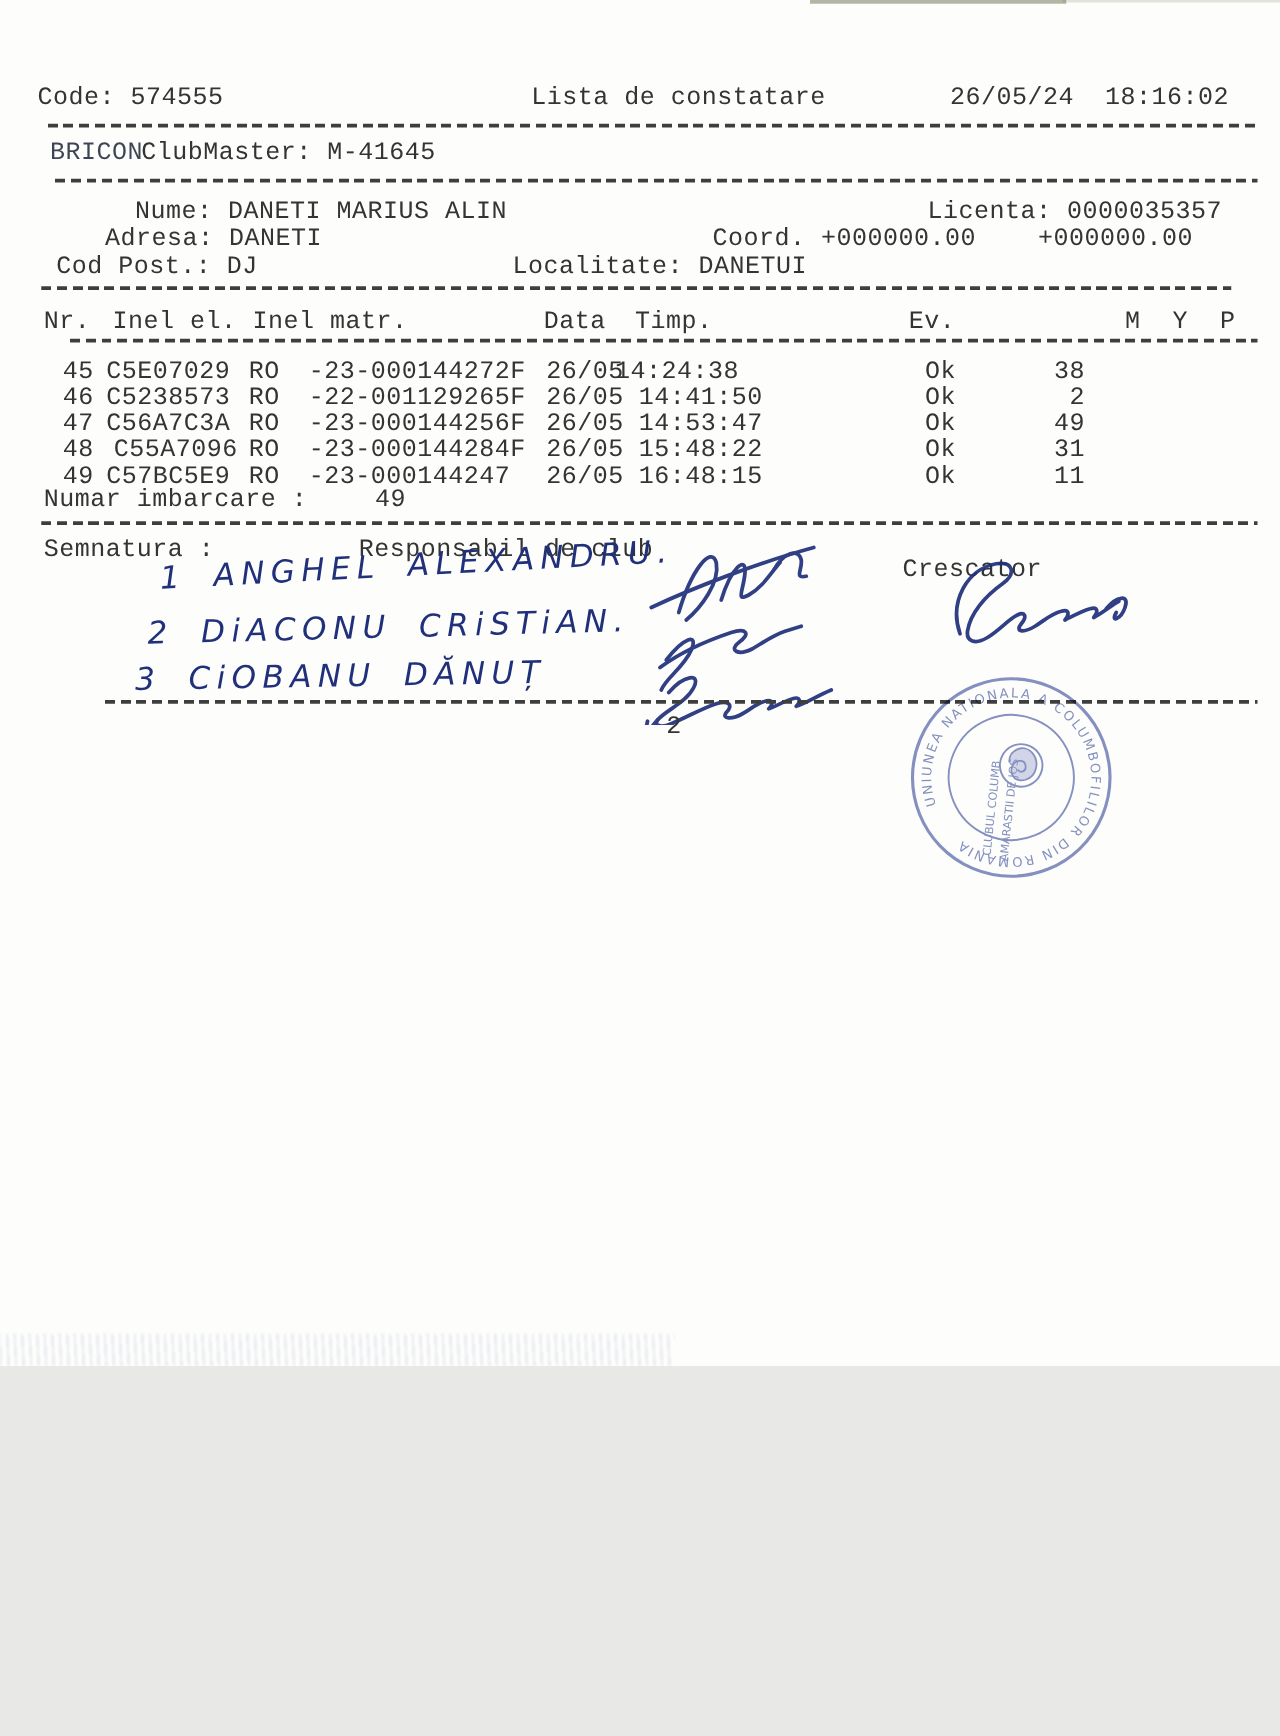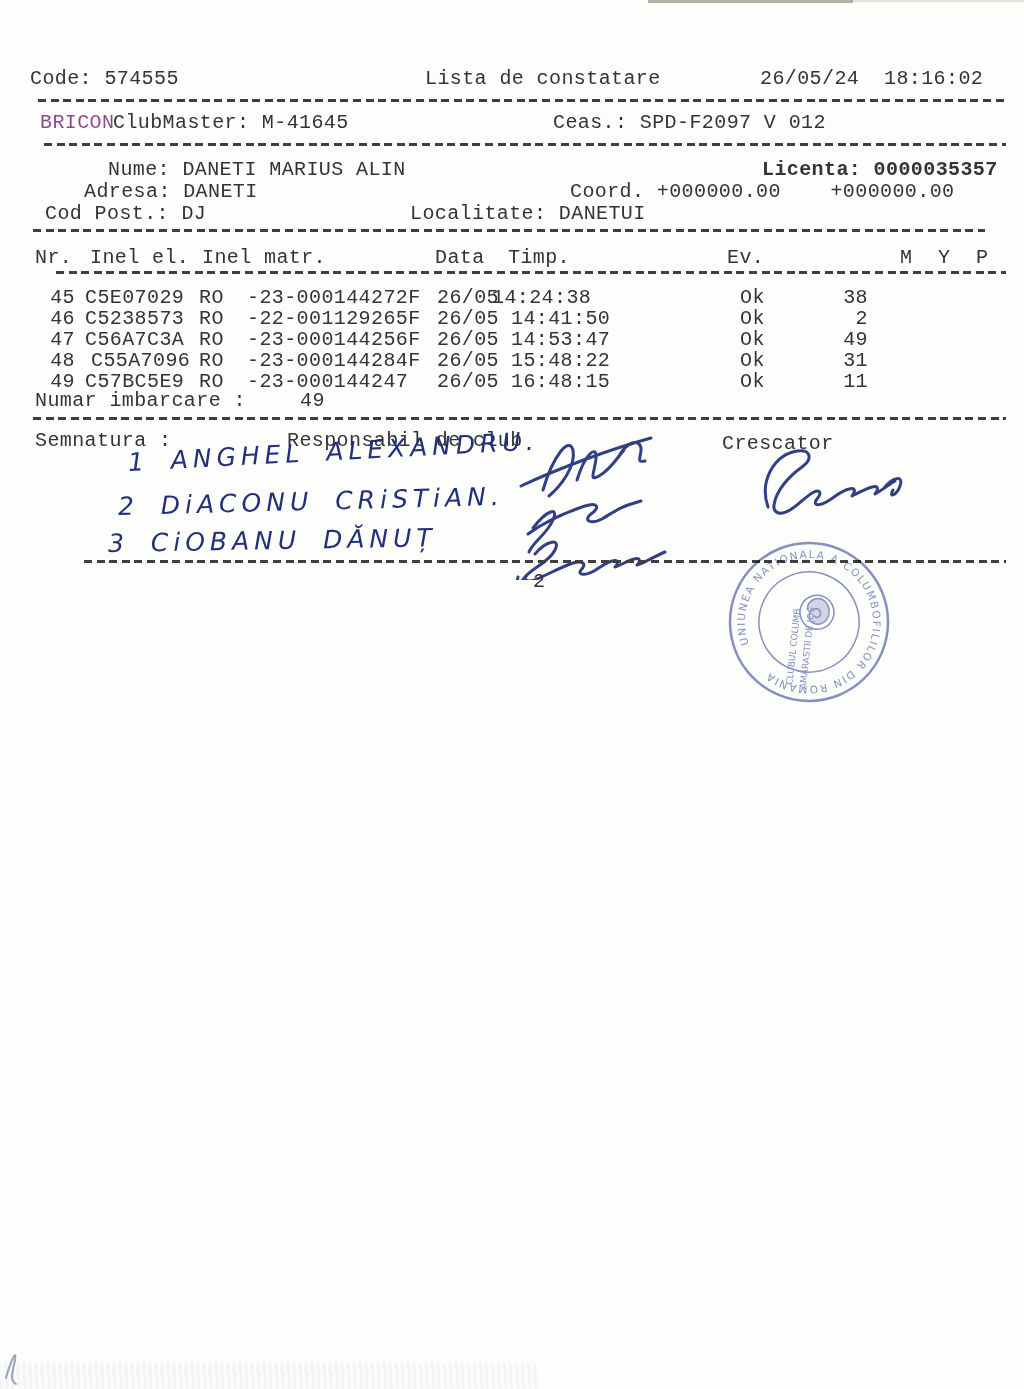--- a/index.html
+++ b/index.html
@@ -1,30 +1,30 @@
 <!DOCTYPE html>
 <html><head>
 <meta charset="utf-8">
 <style>
   html,body{margin:0;padding:0;background:#e8e8e6;}
   .page{
-    position:relative;width:1024px;height:1389px;margin:0 auto;
+    position:relative;width:1024px;height:1093px;margin:0 auto;
     background:#fdfdfb;overflow:hidden;
     font-family:"Liberation Mono","DejaVu Sans Mono",monospace;
     color:#343434;
   }
   .mono{position:absolute;font-size:20px;line-height:21px;white-space:pre;letter-spacing:.4px;}
   .row{position:absolute;left:0;width:100%;height:21px;}
   .row span{position:absolute;font-size:20px;white-space:pre;letter-spacing:.4px;}
   .cell-r{text-align:right;}
   .divider{
     position:absolute;height:3px;
     background:repeating-linear-gradient(90deg,#3e3e3e 0,#3e3e3e 8px,transparent 8px,transparent 12.6px);
   }
-  .ghost{color:#701a75;opacity:.8;}
+  .ghost{color:#0f172a;opacity:.8;}
   .hand{
     position:absolute;font-family:"DejaVu Sans",sans-serif;font-style:italic;
     font-size:25px;letter-spacing:5px;word-spacing:9px;color:#20307b;
     transform-origin:left center;white-space:pre;
   }
   .sig{position:absolute;}
   .stamp{position:absolute;mix-blend-mode:multiply;opacity:.88;}
   .scanline-top{position:absolute;background:#6e6e52;}
   .smudge{
     position:absolute;left:0;bottom:0;width:540px;height:26px;opacity:.35;
@@ -42,26 +42,25 @@
 
   <div class="mono" style="left:30px;top:68px;">Code: 574555</div>
   <div class="mono" style="left:425px;top:68px;">Lista de constatare</div>
   <div class="mono" style="left:760px;top:68px;">26/05/24</div>
   <div class="mono" style="left:884px;top:68px;">18:16:02</div>
 
   <div class="divider" style="left:38px;top:99px;width:968px;"></div>
 
   <div class="mono ghost" style="left:40px;top:112px;">BRICON</div>
   <div class="mono" style="left:113px;top:112px;">ClubMaster: M-41645</div>
-  <div class="mono" style="left:553px;top:112px;">Ceas.: SPD-F2097 V 012</div>
 
   <div class="divider" style="left:44px;top:143px;width:962px;"></div>
 
   <div class="mono" style="left:108px;top:159px;">Nume: DANETI MARIUS ALIN</div>
-  <div class="mono" style="left:762px;top:159px;font-weight:bold;">Licenta: 0000035357</div>
+  <div class="mono" style="left:742px;top:159px;">Licenta: 0000035357</div>
   <div class="mono" style="left:84px;top:181px;">Adresa: DANETI</div>
   <div class="mono" style="left:570px;top:181px;">Coord. +000000.00    +000000.00</div>
   <div class="mono" style="left:45px;top:203px;">Cod Post.: DJ</div>
   <div class="mono" style="left:410px;top:203px;">Localitate: DANETUI</div>
 
   <div class="divider" style="left:33px;top:229px;width:952px;"></div>
 
   <div class="row" style="top:246px;">
     <span style="left:35px;">Nr.</span>
     <span style="left:90px;">Inel el.</span>
@@ -127,21 +126,21 @@
     <span class="cell-r" style="left:800px;width:68px;">11</span>
   </div>
 
   <div class="mono" style="left:35px;top:390px;">Numar imbarcare :</div>
   <div class="mono" style="left:300px;top:390px;">49</div>
 
   <div class="divider" style="left:33px;top:417px;width:973px;"></div>
 
   <div class="mono" style="left:35px;top:430px;">Semnatura :</div>
   <div class="mono" style="left:287px;top:430px;">Responsabil de club</div>
-  <div class="mono" style="left:722px;top:433px;">Crescator</div>
+  <div class="mono" style="left:722px;top:446px;">Crescator</div>
 
   <div class="hand" style="left:128px;top:448px;transform:rotate(-3deg);">1 ANGHEL ALEXANDRU.</div>
   <div class="hand" style="left:118px;top:492px;transform:rotate(-1.5deg);">2 DiACONU CRiSTiAN.</div>
   <div class="hand" style="left:108px;top:529px;transform:rotate(-1deg);">3 CiOBANU DĂNUȚ</div>
 
   <svg class="sig" style="left:495px;top:428px;" width="215" height="152" viewBox="0 0 215 152">
     <g stroke="#20307b" stroke-width="3" fill="none" stroke-linecap="round" stroke-linejoin="round" opacity="0.92">
       <path d="M 48,62 C 58,28 74,8 78,22 C 81,38 66,58 54,68"></path>
       <path d="M 26,58 C 60,42 112,22 156,10"></path>
       <path d="M 82,52 C 90,26 102,16 101,30 C 100,44 93,54 104,48 C 115,42 122,30 129,22 M 124,28 C 132,14 144,10 146,20 C 147,28 140,35 150,33"></path>

